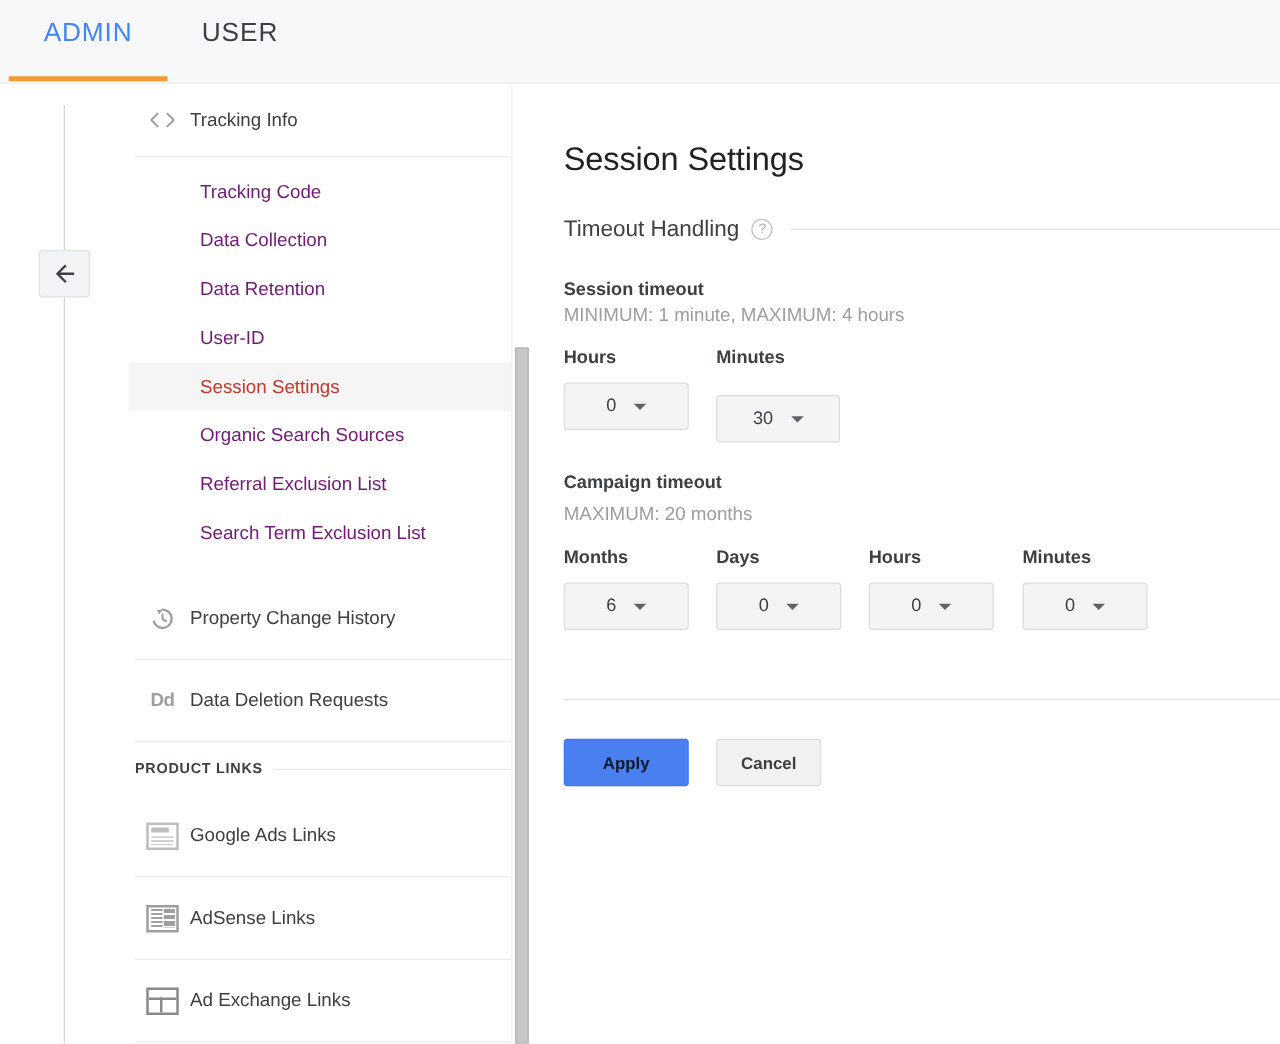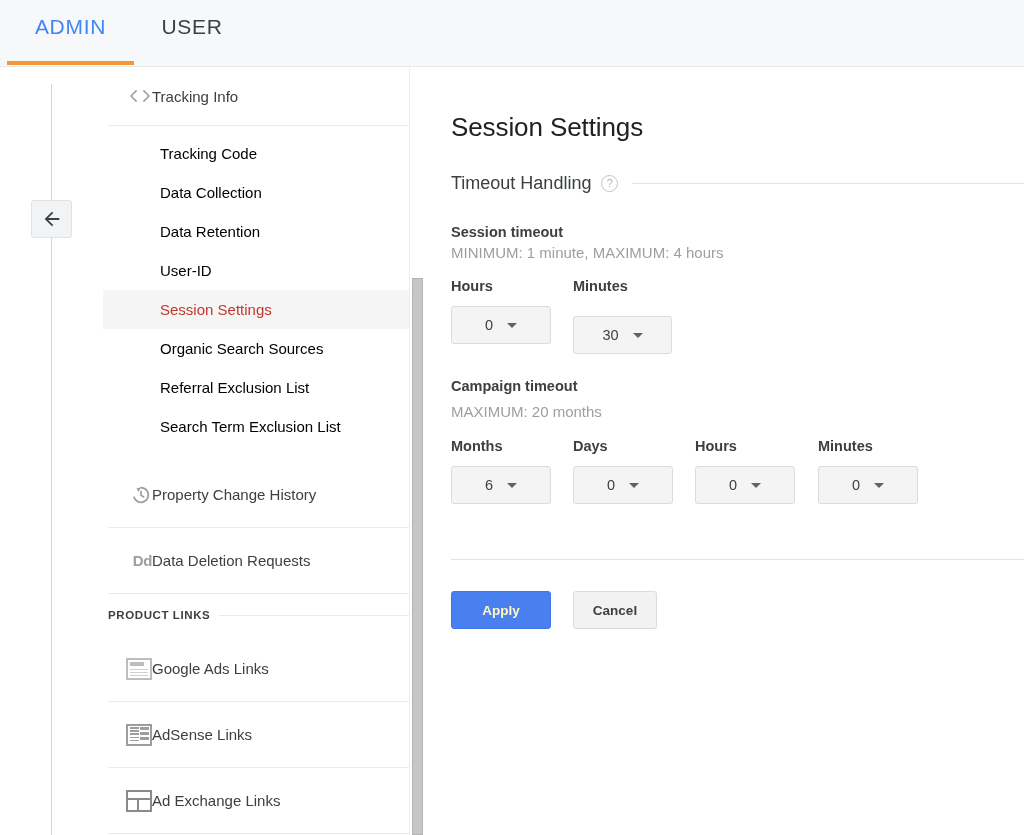--- a/index.html
+++ b/index.html
@@ -56,32 +56,32 @@
     background: #fff; overflow: hidden;
   }
   .nav-group-head {
     position: relative;
     display: flex; align-items: center;
     height: 58px; padding-left: 5px;
     cursor: pointer;
   }
   .nav-icon {
     width: 44px; min-width: 44px;
-    display: flex; align-items: center; justify-content: flex-end;
+    display: flex; align-items: center; justify-content: center;
     color: #9e9e9e;
   }
   .nav-label { font-size: 15px; color: #3c4043; }
   .nav-group-head .nav-label { color: #3c4043; }
 
   .nav-sep { height: 1px; background: #e8eaed; margin-left: 5px; }
 
   .nav-item {
     display: flex; align-items: center;
     height: 39px; padding-left: 57px;
-    font-size: 15px; color: #000000;
+    font-size: 15px; color: #701a75;
     cursor: pointer;
   }
   .nav-item.active {
     background: #f5f5f5;
     color: #c0392b;
   }
 
   .nav-row {
     display: flex; align-items: center;
     height: 65px; padding-left: 5px;
@@ -194,21 +194,21 @@
   .divider-rule {
     position: absolute; left: 25px; top: 492px;
     width: 573px; height: 1px; background: #e3e3e3;
   }
 
   .btn {
     position: absolute; height: 38px; border-radius: 3px;
     display: flex; align-items: center; justify-content: center;
     font-size: 13.5px; font-weight: bold; cursor: pointer; user-select: none;
   }
-  .btn-apply  { left: 25px;  top: 524px; width: 100px; background: #4a7ff0; color: #fef9c3; border: 1px solid #3f76ef; }
+  .btn-apply  { left: 25px;  top: 524px; width: 100px; background: #4a7ff0; color: #0f172a; border: 1px solid #3f76ef; }
   .btn-cancel { left: 147px; top: 524px; width: 84px; background: #f2f2f2; color: #3c4043; border: 1px solid #dcdcdc; }
 </style>
 </head>
 <body>
 
 <div id="app">
 
   <div class="tabbar">
     <div class="tab tab-admin">
       <span>ADMIN</span>

